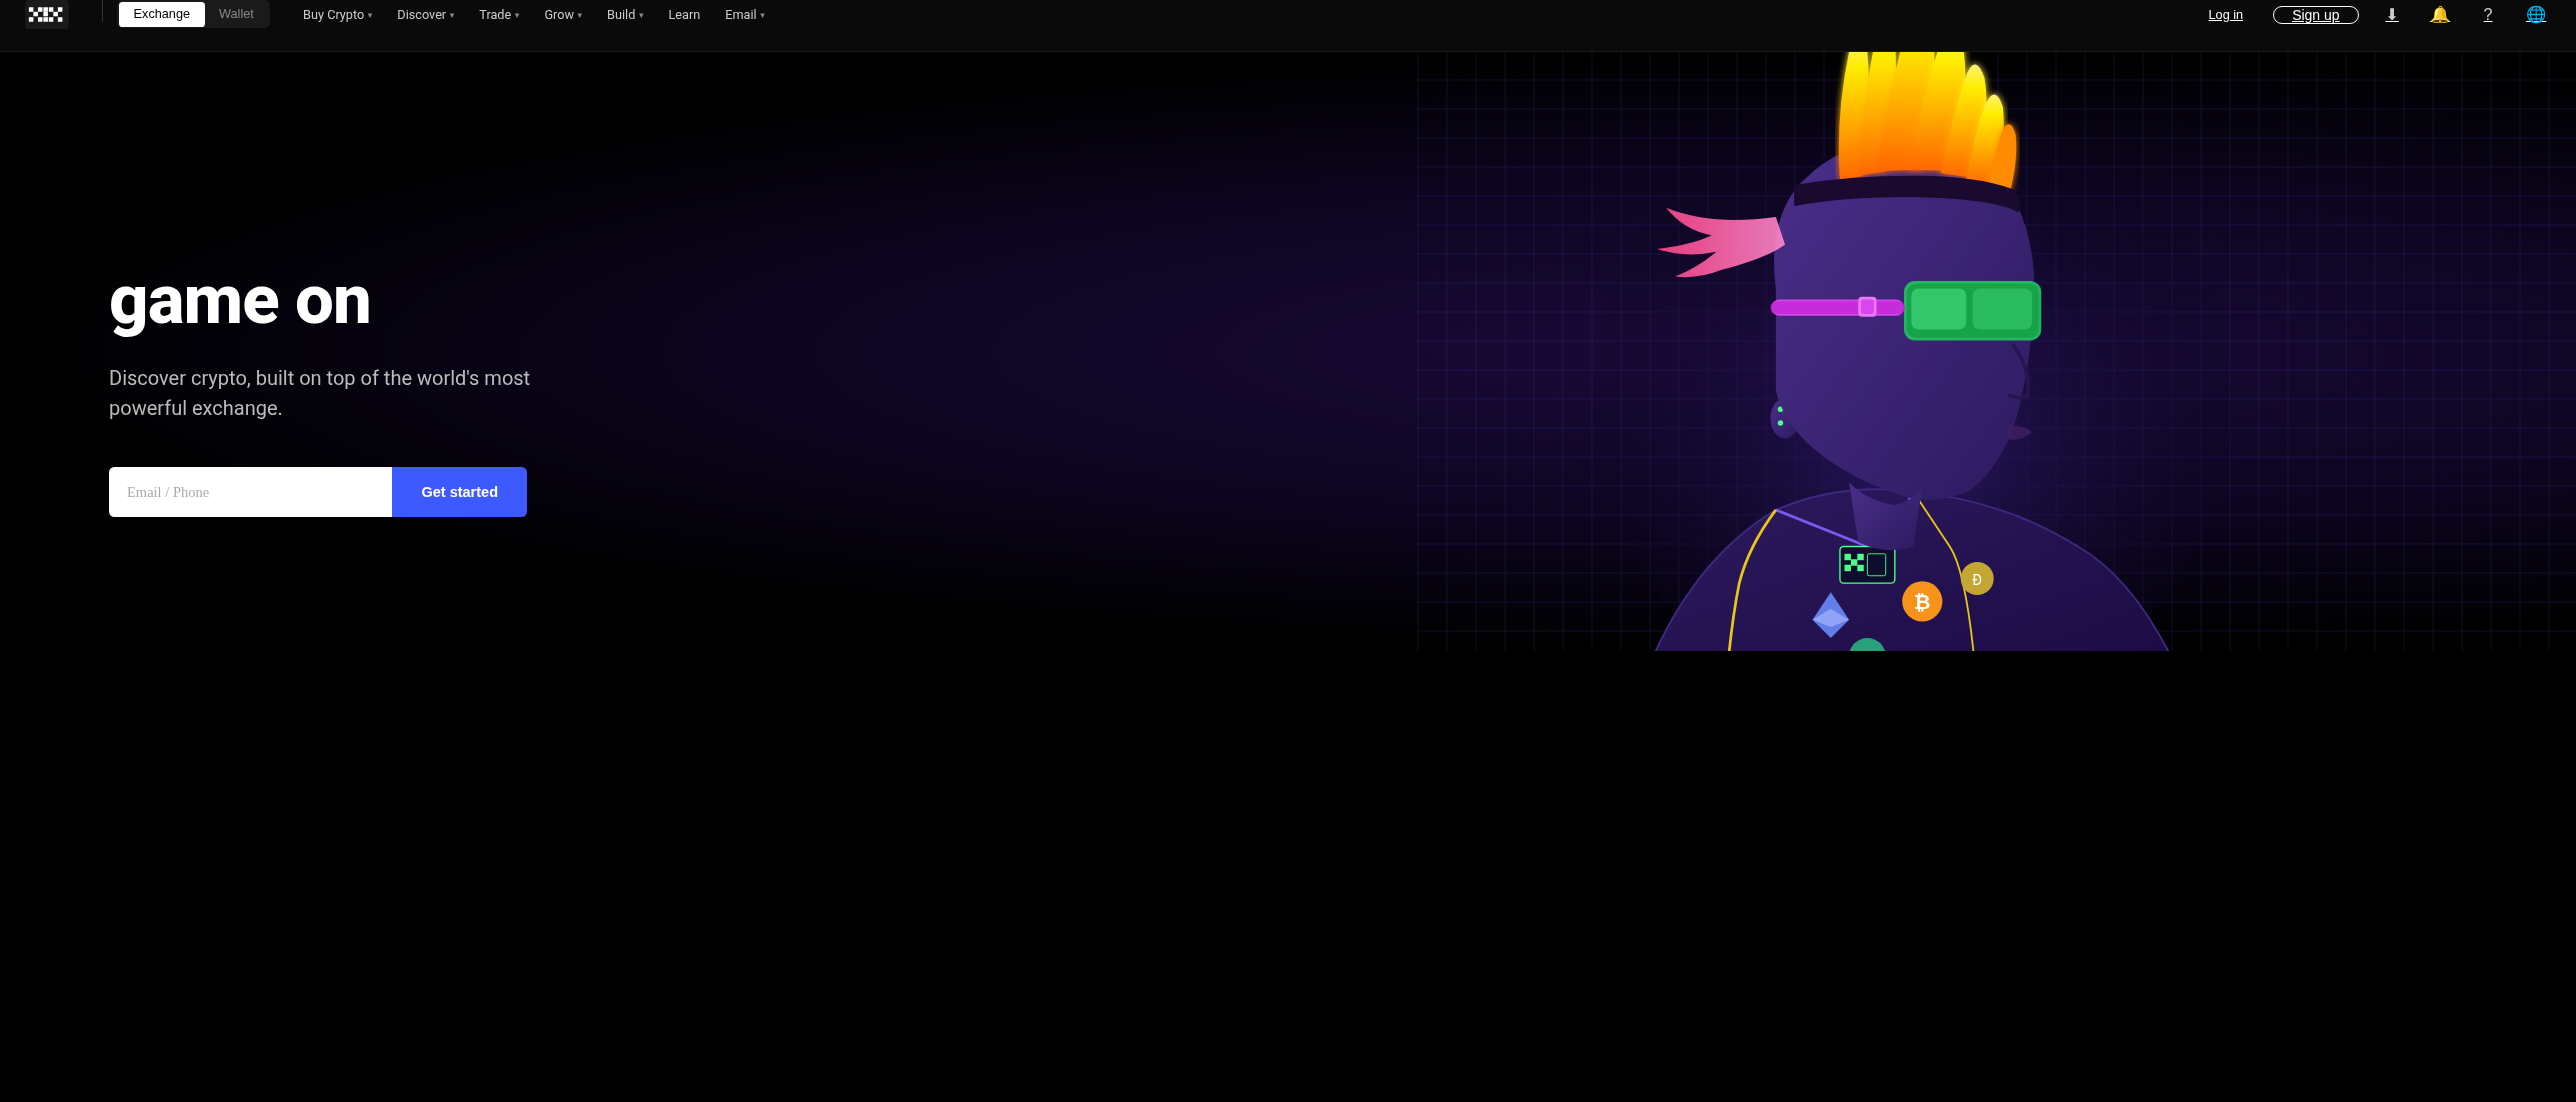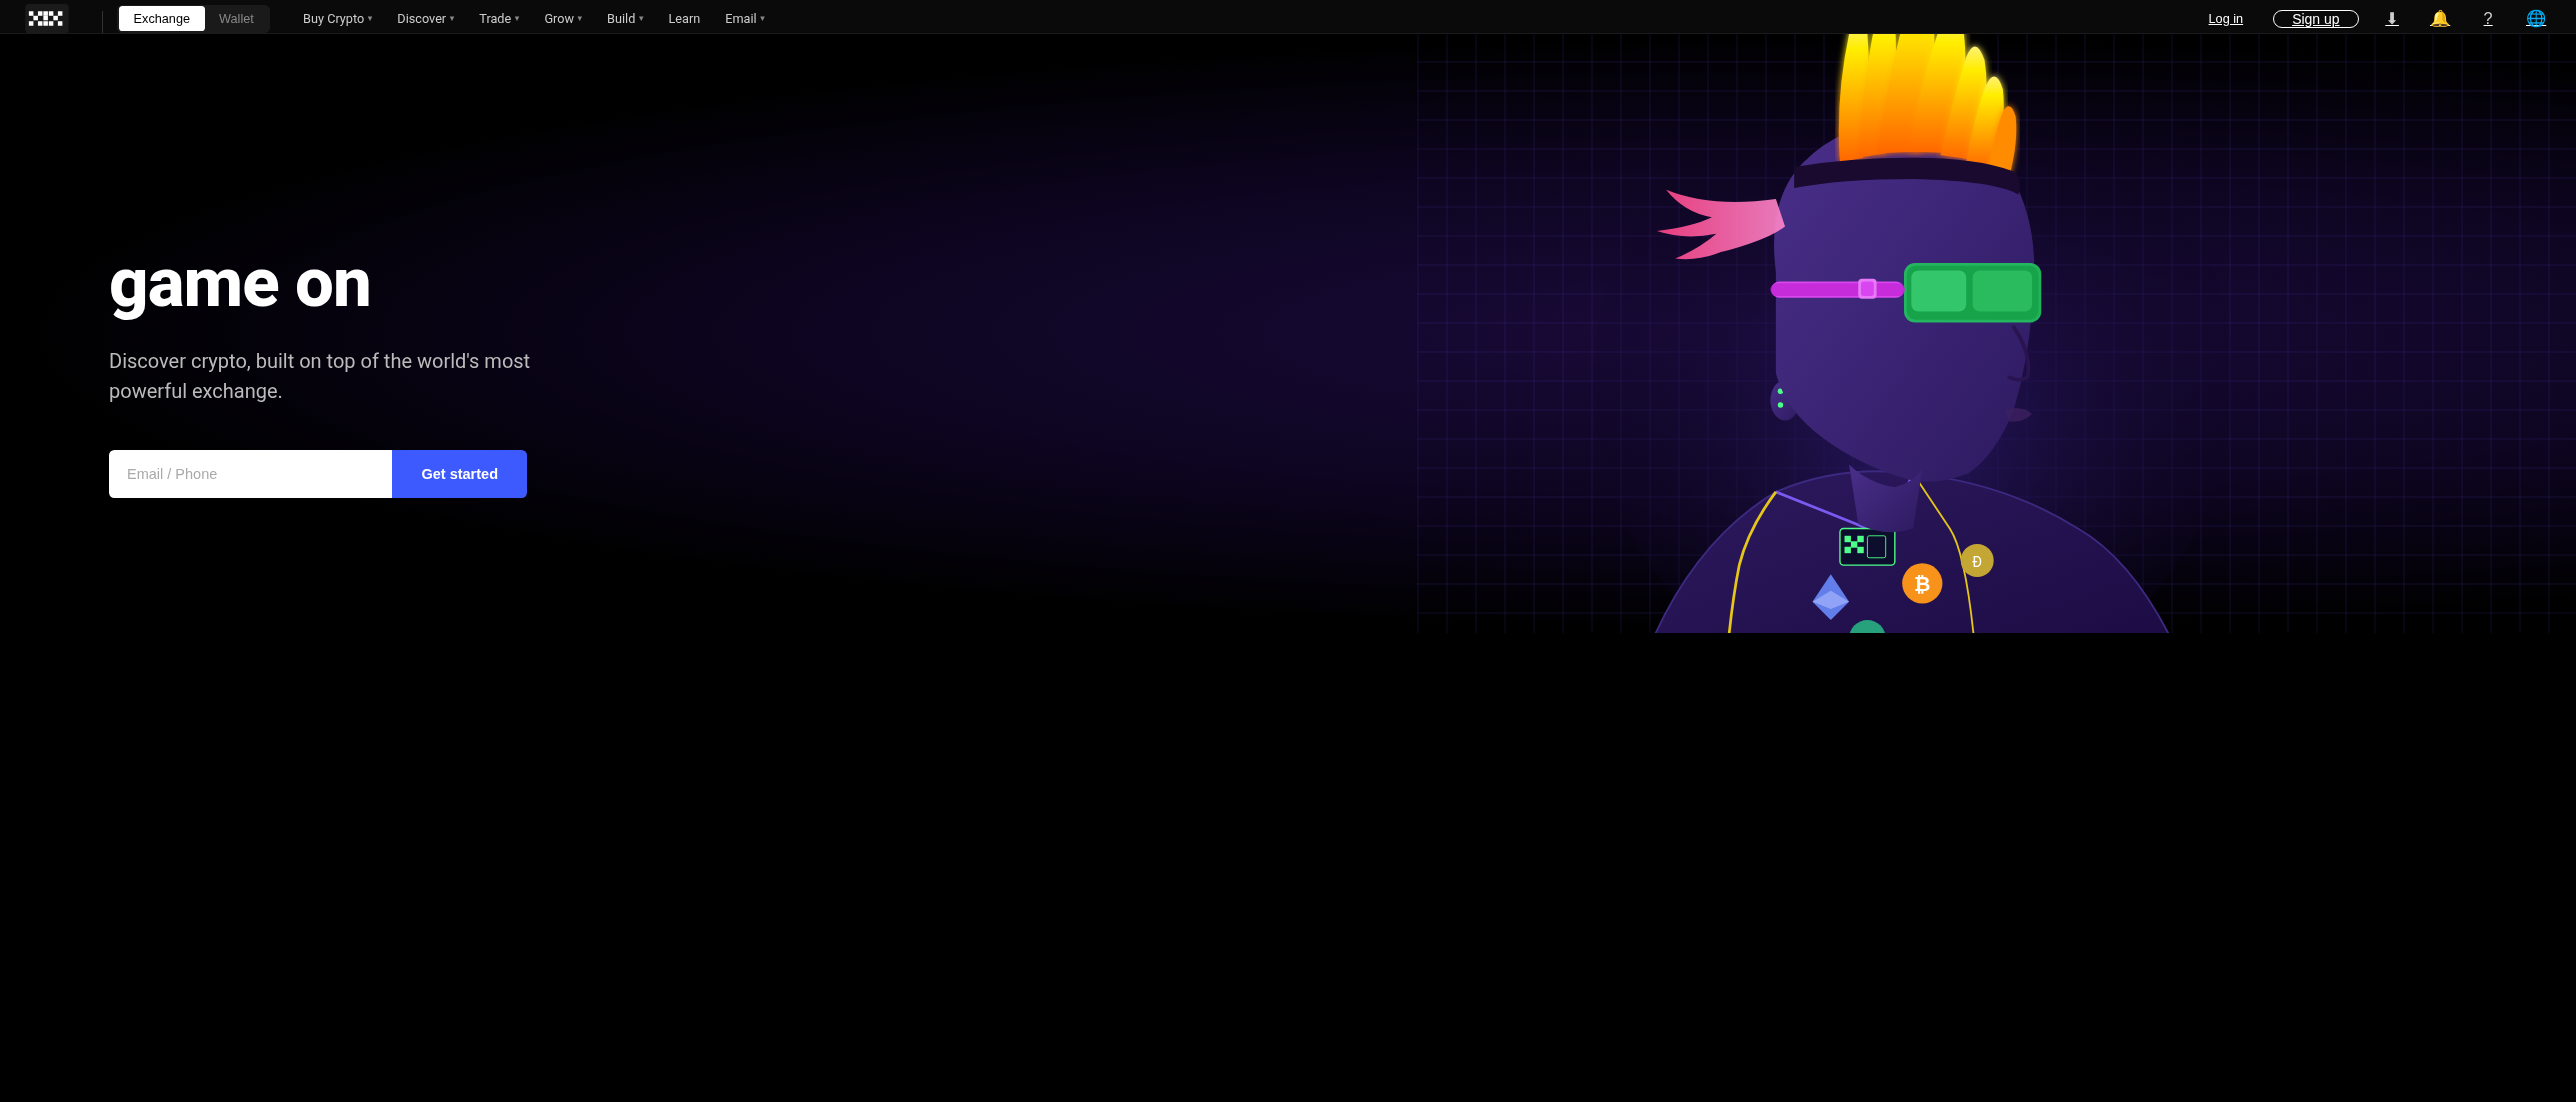--- a/index.html
+++ b/index.html
@@ -7,24 +7,24 @@
     body {
       font-family: -apple-system, BlinkMacSystemFont, 'Segoe UI', Roboto, sans-serif;
       background: #000;
       color: #fff;
       overflow-x: hidden;
     }
 
     
     .navbar {
       display: flex;
-      align-items: flex-end;
+      align-items: flex-start;
       background: #0a0a0a;
       padding: 0 25.4px;
-      height: 34px;
+      height: 52px;
       border-bottom: 0.9px solid #1a1a1a;
       position: relative;
       z-index: 10;
     }
 
     .navbar-logo {
       display: flex;
       align-items: center;
       margin-right: 18px;
     }
@@ -184,20 +184,21 @@
 
     .hero-input {
       flex: 1;
       padding: 16.3px 18px;
       font-size: 14.5px;
       background: #fff;
       border: none;
       border-radius: 5.4px 0 0 5.4px;
       outline: none;
       color: #c2410c;
+      font-family: Liberation Serif, serif;
     }
 
     .hero-input::placeholder {
       color: #aaa;
     }
 
     .hero-btn {
       padding: 16.3px 29px;
       background: #3d5afe;
       color: #fff;

